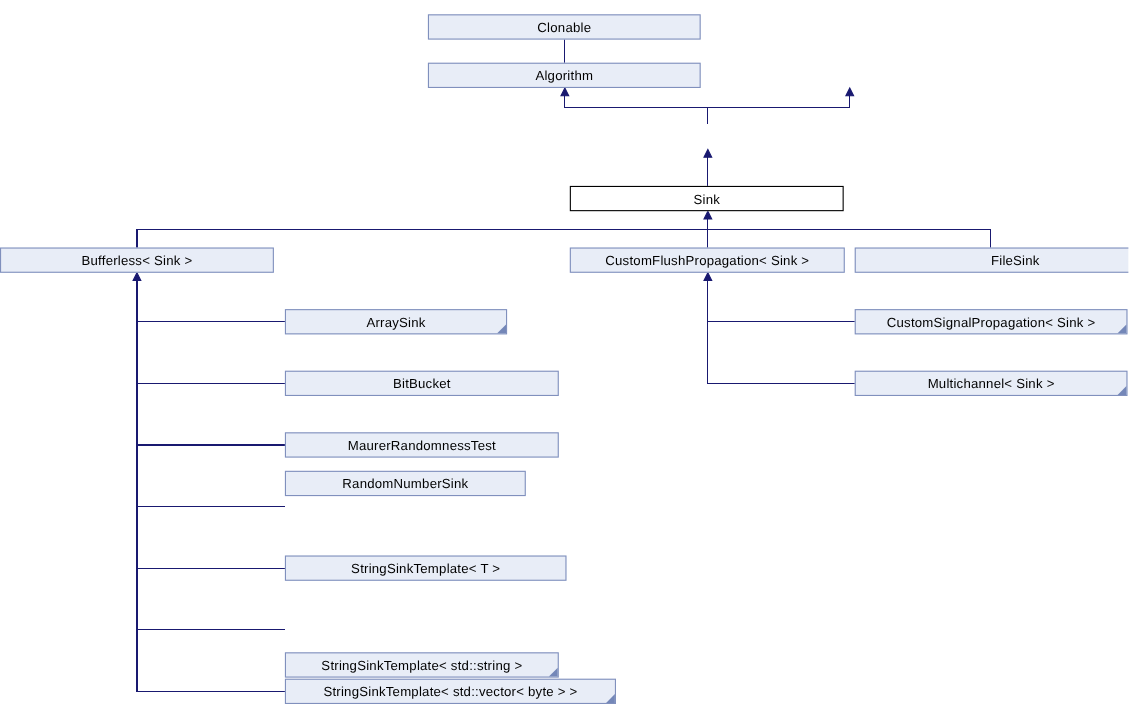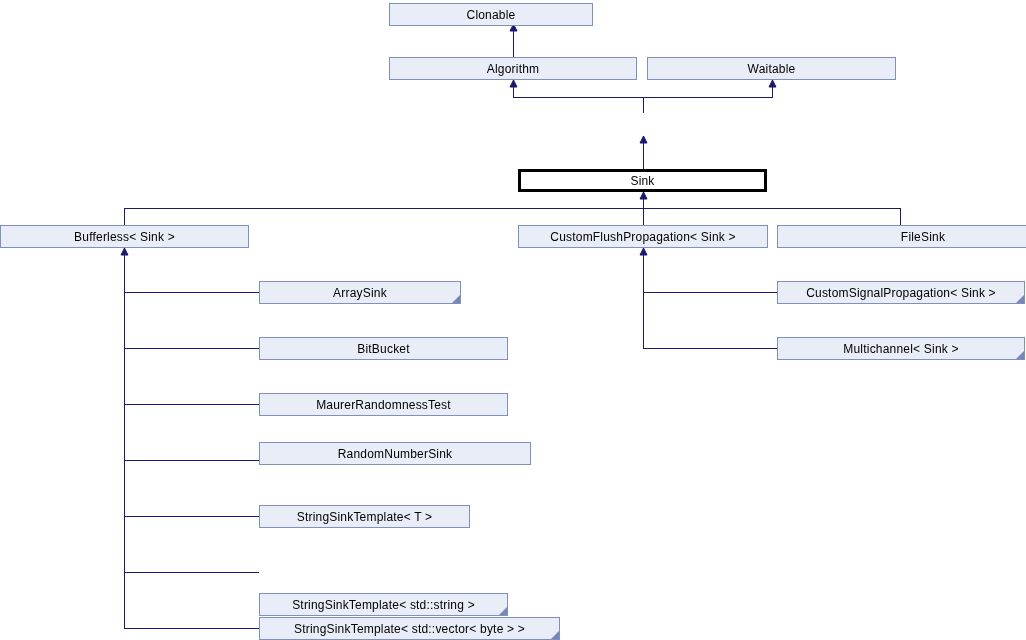--- a/index.html
+++ b/index.html
@@ -32,21 +32,21 @@
     cursor: pointer;
   }
   .node .label {
     font-size: 12px;
     color: #000000;
     white-space: nowrap;
     letter-spacing: 0.2px;
   }
   .node.focus {
     background: #ffffff;
-    border: 3px solid #000000;
+    border: 1px solid #000000;
     cursor: default;
   }
   .corner {
     position: absolute;
     right: 0;
     bottom: 0;
     width: 0;
     height: 0;
     border-style: solid;
     border-width: 0 0 8px 8px;
@@ -102,31 +102,28 @@
 
       <g>
         <line x1="643.5" y1="254" x2="643.5" y2="348"></line>
         <polygon points="643.5,248 640,255 647,255" shape-rendering="auto"></polygon>
         <line x1="643" y1="292.5" x2="777" y2="292.5"></line>
         <line x1="643" y1="348.5" x2="777" y2="348.5"></line>
       </g>
     </g>
   </svg>
 
-  <div class="node" style="left:389px; top:3px; width:204px;">
+  <div class="node" style="left:389px; top:13px; width:248px;">
     <span class="label">Clonable</span>
   </div>
 
   <div class="node" style="left:389px; top:57px; width:248px;">
     <span class="label">Algorithm</span>
   </div>
 
-  <div class="node" style="left:647px; top:57px; width:249px;">
-    <span class="label">Waitable</span>
-  </div>
 
 
   <div class="node focus" style="left:518px; top:169px; width:249px;">
     <span class="label">Sink</span>
   </div>
 
   <div class="node" style="left:0px; top:225px; width:249px;">
     <span class="label">Bufferless&lt; Sink &gt;</span>
   </div>
 
@@ -154,25 +151,25 @@
 
   <div class="node" style="left:777px; top:337px; width:248px;">
     <span class="label">Multichannel&lt; Sink &gt;</span>
     <span class="corner"></span>
   </div>
 
   <div class="node" style="left:259px; top:393px; width:249px;">
     <span class="label">MaurerRandomnessTest</span>
   </div>
 
-  <div class="node" style="left:259px; top:442px; width:272px;align-items:center;">
+  <div class="node" style="left:259px; top:428px; width:219px;align-items:center;">
     <span class="label">RandomNumberSink</span>
   </div>
 
-  <div class="node" style="left:259px; top:505px; width:211px;">
+  <div class="node" style="left:259px; top:505px; width:256px;">
     <span class="label">StringSinkTemplate&lt; T &gt;</span>
   </div>
 
   <div class="node" style="left:259px; top:561px; width:249px;margin-top:32px;">
     <span class="label">StringSinkTemplate&lt; std::string &gt;</span>
     <span class="corner"></span>
   </div>
 
   <div class="node" style="left:259px; top:617px; width:301px;">
     <span class="label">StringSinkTemplate&lt; std::vector&lt; byte &gt; &gt;</span>

